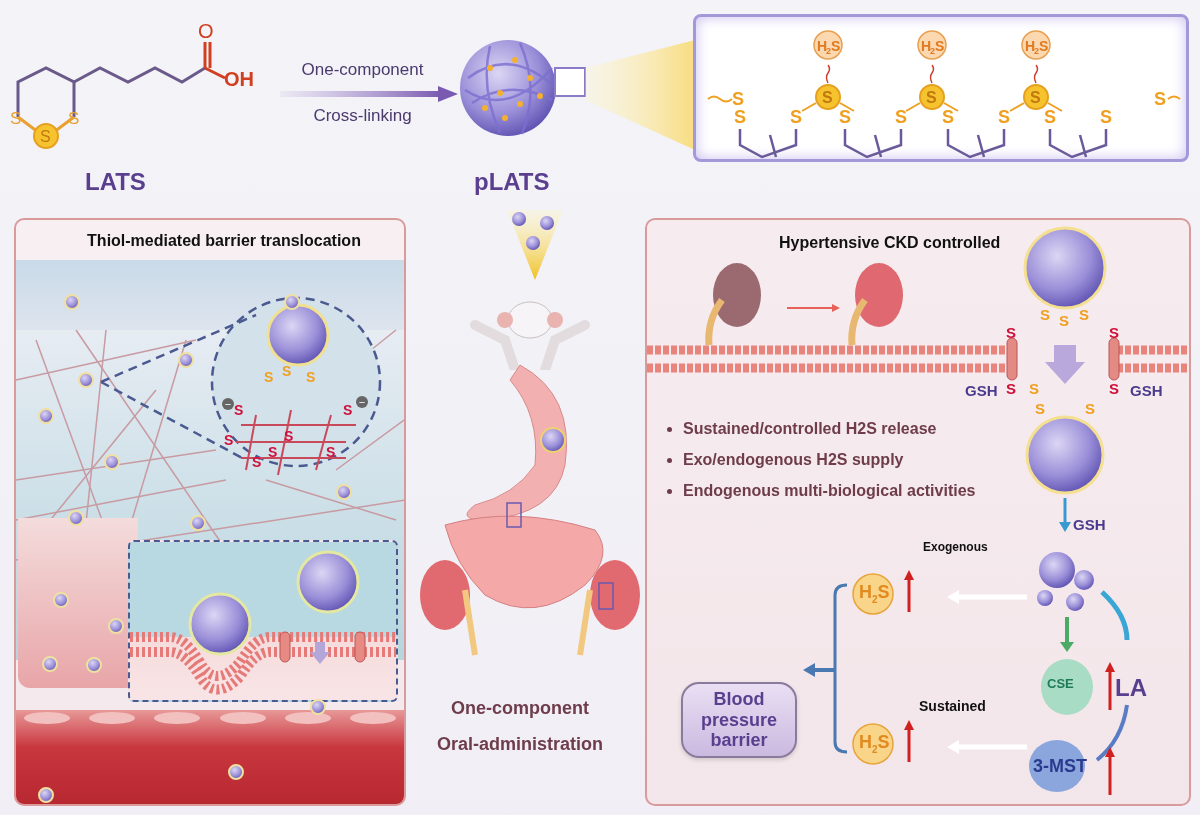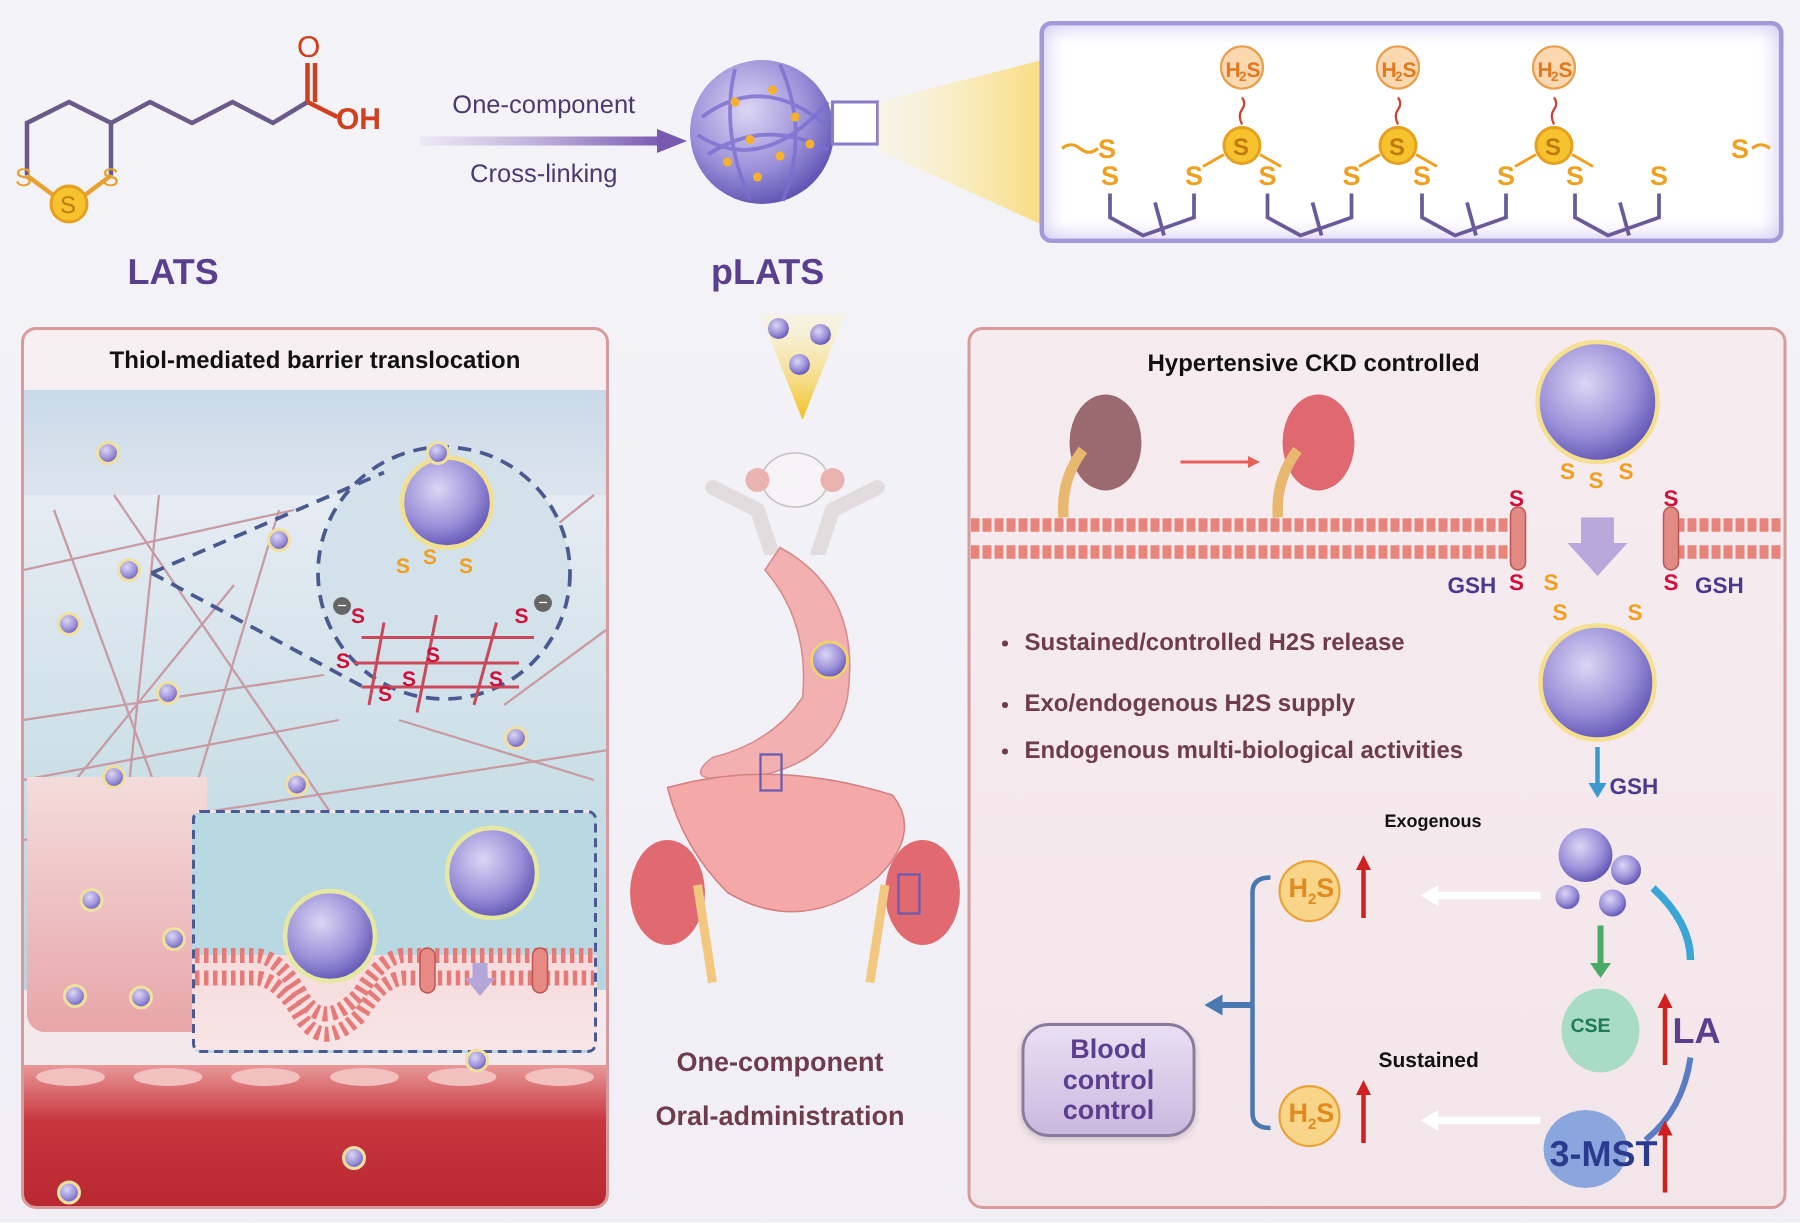--- a/index.html
+++ b/index.html
@@ -1,21 +1,21 @@
 <!DOCTYPE html>
 <html><head>
 <meta charset="utf-8">
 <style>
   html,body{margin:0;padding:0;}
   body{width:1200px;height:815px;overflow:hidden;background:linear-gradient(180deg,#f3f3f8 0%,#f1eff5 100%);font-family:"Liberation Sans",sans-serif;position:relative;}
   .abs{position:absolute;}
   svg text{font-family:"Liberation Sans",sans-serif;}
   .bold{font-weight:bold;}
   .lbl-purple{color:#5a3f8f;}
-  .panel-title{font-weight:bold;color:#111;font-size:16px;}
+  .panel-title{font-weight:bold;color:#111;font-size:16px;padding-left:14px;}
   .bullet{font-weight:bold;color:#6e3c4a;font-size:16px;}
   .pill{position:absolute;border:2px solid #8a7a9c;border-radius:18px;background:linear-gradient(180deg,#e9dff3,#cbb9e0);color:#5a3f8f;font-weight:bold;font-size:18px;text-align:center;display:flex;align-items:center;justify-content:center;line-height:1.15;box-shadow:0 2px 4px rgba(0,0,0,.15);}
 </style>
 </head>
 <body>
 
 <div class="abs" style="left:0;top:0;width:270px;height:200px;">
   <svg width="270" height="200">
 
     <polyline points="18,117 18,82 46,68 74,82 74,117" fill="none" stroke="#6a5a8a" stroke-width="3"></polyline>
@@ -334,27 +334,27 @@
   <span class="abs bold" style="left:393px;top:86px;color:#f0a020;font-size:15px;">S</span>
   <span class="abs bold" style="left:412px;top:92px;color:#f0a020;font-size:15px;">S</span>
   <span class="abs bold" style="left:432px;top:86px;color:#f0a020;font-size:15px;">S</span>
   <span class="abs bold" style="left:382px;top:160px;color:#f0a020;font-size:15px;">S</span>
   <span class="abs bold" style="left:388px;top:180px;color:#f0a020;font-size:15px;">S</span>
   <span class="abs bold" style="left:438px;top:180px;color:#f0a020;font-size:15px;">S</span>
   <span class="abs bold" style="left:318px;top:162px;color:#4a3a8e;font-size:15px;">GSH</span>
   <span class="abs bold" style="left:483px;top:162px;color:#4a3a8e;font-size:15px;">GSH</span>
 
   <ul style="position:absolute;left:14px;top:200px;margin:0;padding-left:22px;list-style:disc;color:#6e3c4a;">
-    <li class="bullet" style="margin-bottom:23px;">Sustained/controlled H2S release</li>
+    <li class="bullet" style="margin-bottom:13px;">Sustained/controlled H2S release</li>
     <li class="bullet" style="margin-bottom:13px;">Exo/endogenous H2S supply</li>
     <li class="bullet">Endogenous multi-biological activities</li>
   </ul>
 
   <span class="abs bold" style="left:426px;top:296px;color:#4a3a8e;font-size:15px;">GSH</span>
   <span class="abs bold" style="left:276px;top:320px;color:#111;font-size:12px;">Exogenous</span>
   <span class="abs bold" style="left:272px;top:478px;color:#111;font-size:14px;">Sustained</span>
 
   <span class="abs bold" style="left:400px;top:456px;color:#1f7a5a;font-size:13px;">CSE</span>
-  <span class="abs bold" style="left:386px;top:536px;color:#2a3a8e;font-size:24px;">3-MST</span>
+  <span class="abs bold" style="left:386px;top:536px;color:#2a3a8e;font-size:18px;">3-MST</span>
   <span class="abs bold" style="left:468px;top:454px;color:#5a3f8f;font-size:24px;">LA</span>
 
-  <div class="pill" style="left:34px;top:462px;width:112px;height:72px;">Blood control control</div>
+  <div class="pill" style="left:34px;top:462px;width:112px;height:72px;">Blood pressure barrier</div>
 </div>
 
 </body></html>

